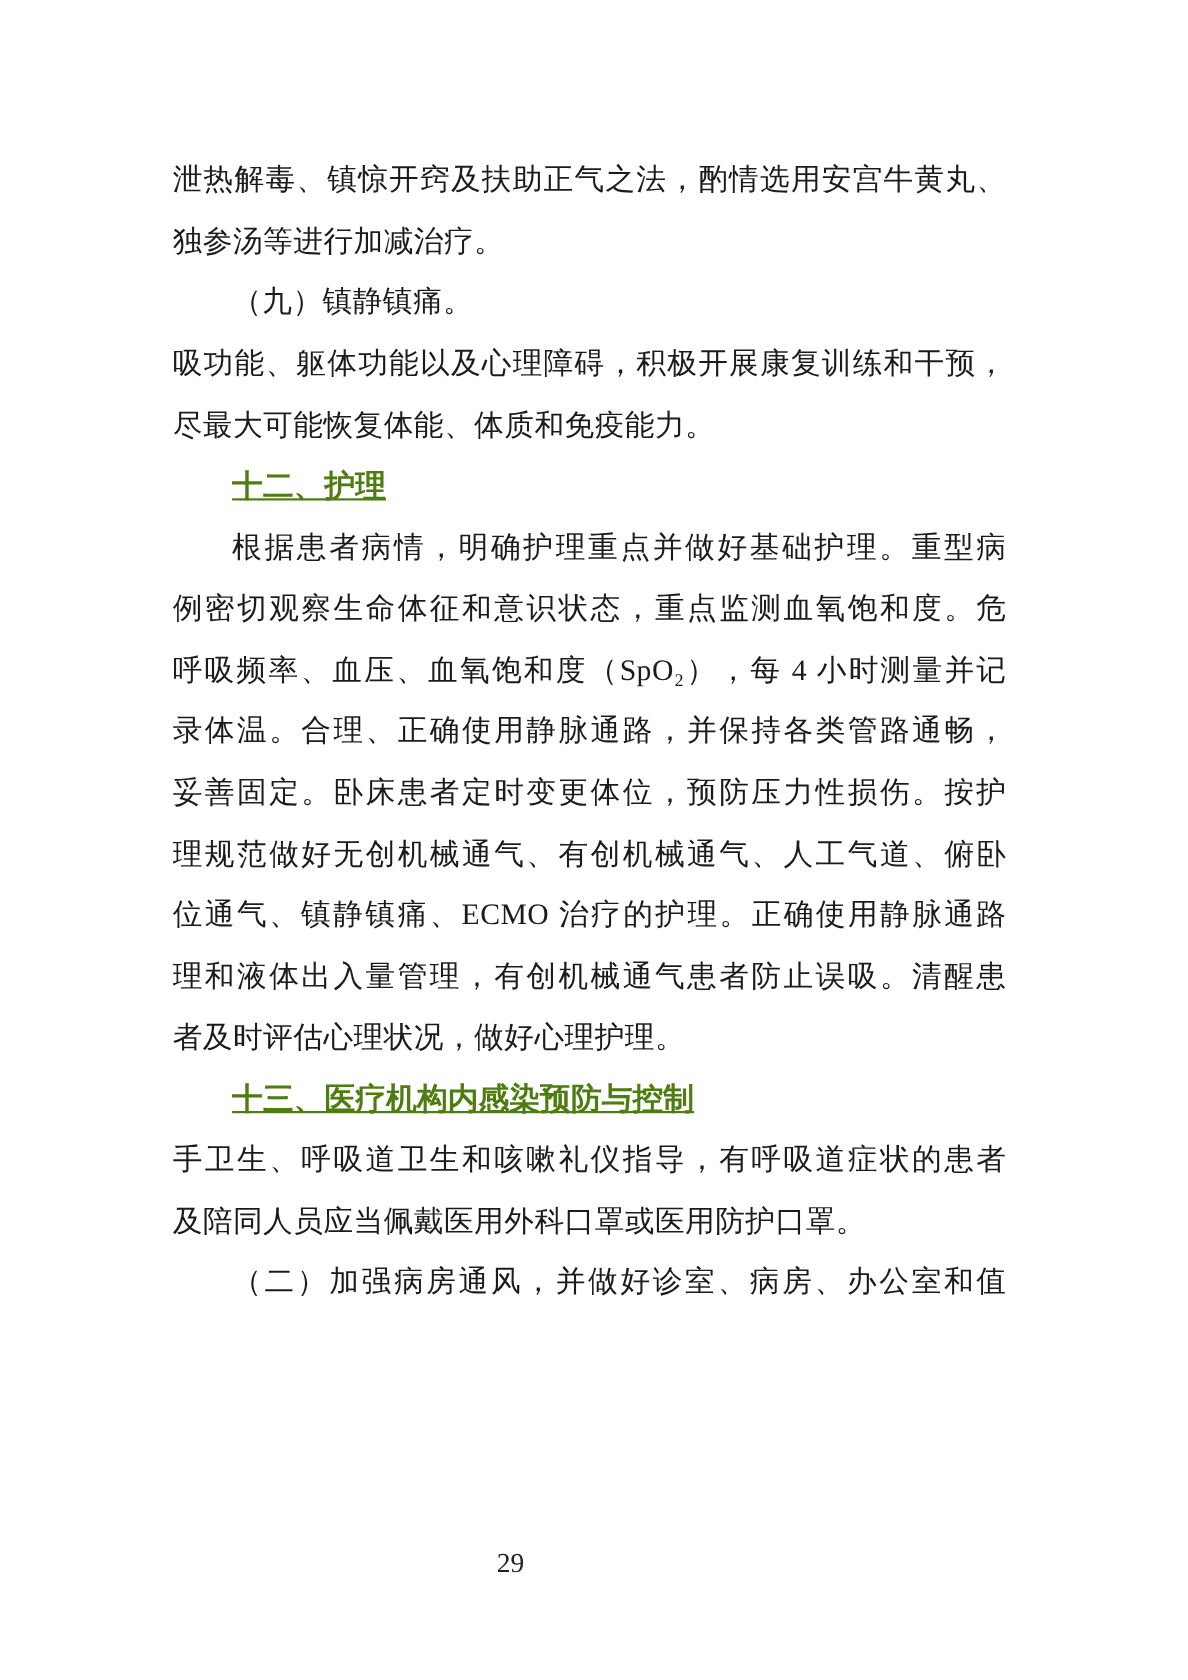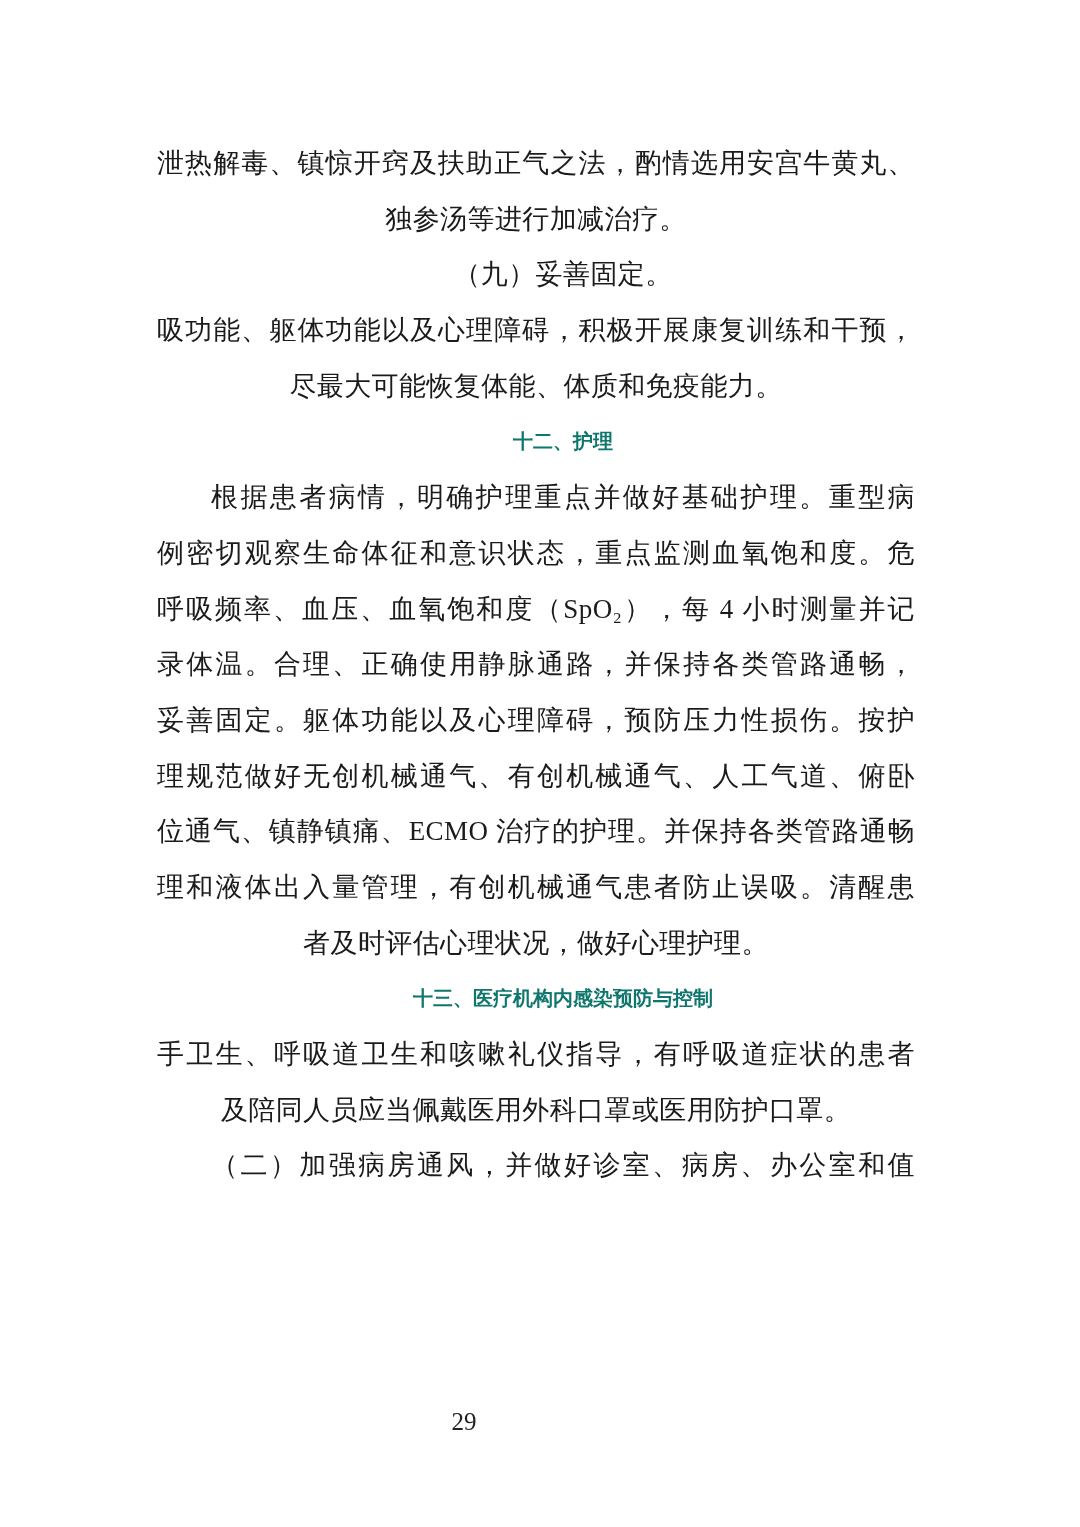--- a/index.html
+++ b/index.html
@@ -19,63 +19,64 @@
   .doc-body {
     position: absolute;
     left: 157px; top: 136px;
     width: 758px;
   }
   .line {
     font-size: 27px;
     line-height: 55.7px;
     height: 55.7px;
     color: #1b1b1b;
-    text-align: center;
+    text-align: left;
     letter-spacing: 0.4px;
   }
   .line.full {
     text-align: justify;
     text-align-last: justify;
   }
   .line.indent { text-indent: 54px; }
   .line.heading {
     font-family: "Liberation Sans", sans-serif;
     font-weight: 700;
-    font-size: 20px;
-    color: #0f766e;
+    font-size: 28px;
+    color: #4d7c0f;
     letter-spacing: 0;
+    text-decoration: underline;
   }
   .page-number {
     position: absolute;
     top: 1408px; left: 0;
     width: 100%;
     text-align: center;
     font-size: 25px;
     color: #222222;
     font-family: "Liberation Serif", serif;
   }
 </style>
 </head>
 <body>
 
 <div class="page">
   <div class="doc-body">
       <div class="line full">泄热解毒、镇惊开窍及扶助正气之法，酌情选用安宫牛黄丸、</div>
       <div class="line">独参汤等进行加减治疗。</div>
-      <div class="line indent">（九）妥善固定。</div>
+      <div class="line indent">（九）镇静镇痛。</div>
       <div class="line full">吸功能、躯体功能以及心理障碍，积极开展康复训练和干预，</div>
       <div class="line">尽最大可能恢复体能、体质和免疫能力。</div>
       <div class="line heading indent">十二、护理</div>
       <div class="line indent full">根据患者病情，明确护理重点并做好基础护理。重型病</div>
       <div class="line full">例密切观察生命体征和意识状态，重点监测血氧饱和度。危</div>
       <div class="line full">呼吸频率、血压、血氧饱和度（SpO₂），每 4 小时测量并记</div>
       <div class="line full">录体温。合理、正确使用静脉通路，并保持各类管路通畅，</div>
-      <div class="line full">妥善固定。躯体功能以及心理障碍，预防压力性损伤。按护</div>
+      <div class="line full">妥善固定。卧床患者定时变更体位，预防压力性损伤。按护</div>
       <div class="line full">理规范做好无创机械通气、有创机械通气、人工气道、俯卧</div>
-      <div class="line full">位通气、镇静镇痛、ECMO 治疗的护理。并保持各类管路通畅</div>
+      <div class="line full">位通气、镇静镇痛、ECMO 治疗的护理。正确使用静脉通路</div>
       <div class="line full">理和液体出入量管理，有创机械通气患者防止误吸。清醒患</div>
       <div class="line">者及时评估心理状况，做好心理护理。</div>
       <div class="line heading indent">十三、医疗机构内感染预防与控制</div>
       <div class="line full">手卫生、呼吸道卫生和咳嗽礼仪指导，有呼吸道症状的患者</div>
       <div class="line">及陪同人员应当佩戴医用外科口罩或医用防护口罩。</div>
       <div class="line indent full">（二）加强病房通风，并做好诊室、病房、办公室和值</div>
     </div>
   <div class="page-number">29</div>
 </div>
 

